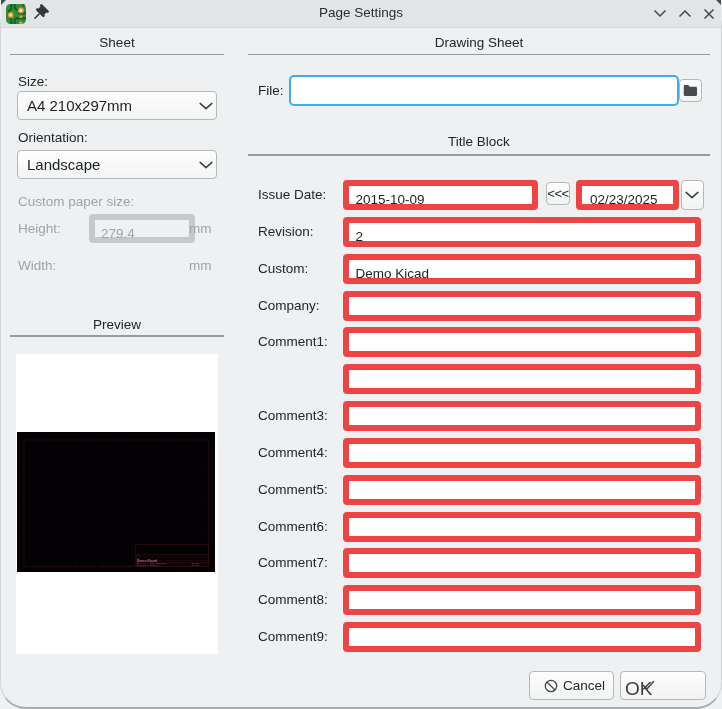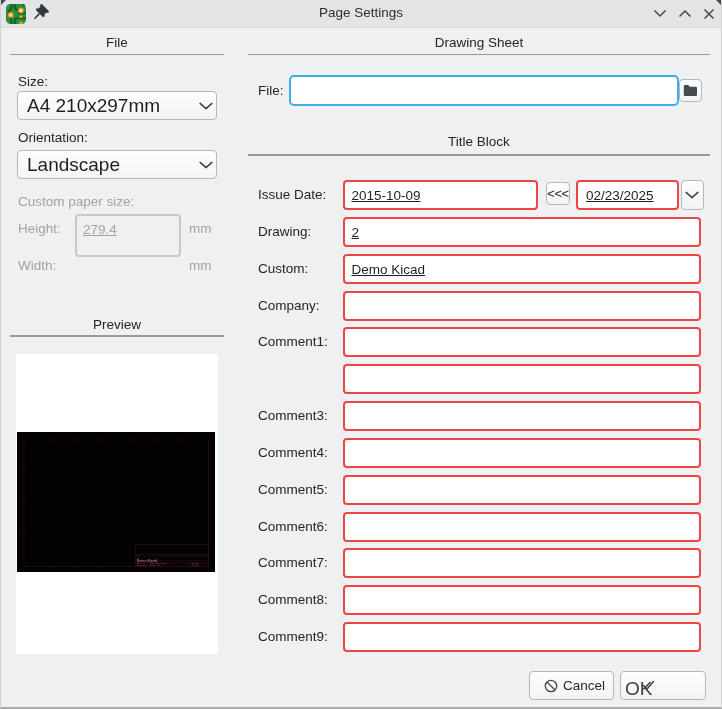--- a/index.html
+++ b/index.html
@@ -1,32 +1,32 @@
 <!DOCTYPE html>
 <html><head><meta charset="utf-8"><style>
 * { margin:0; padding:0; box-sizing:border-box; }
 html,body { width:722px; height:709px; }
 body { font-family:"Liberation Sans", sans-serif; background:#eff0f1; position:relative;
        overflow:hidden; color:#232629; }
 .win { position:absolute; left:0; top:0; width:722px; height:709px;
        border-left:1px solid #d2d3d5; border-right:1px solid #d2d3d5; border-bottom:2px solid #a9abad;
-       background:#eff0f1; }
+       background:#eff0f1;border-radius:26px; }
 .titlebar { position:absolute; left:0; top:0; width:720px; height:28px; background:#e3e4e5;
        border-bottom:1px solid #d9dadb; }
 .title { position:absolute; left:0; top:5px; width:720px; text-align:center; font-size:13.5px;
        color:#2b2e31; }
 .hdr { position:absolute; font-size:13.5px; color:#232629; text-align:center; }
 .hline { position:absolute; height:1.5px; background:#97999c; }
 .lbl { position:absolute; font-size:13.5px; color:#232629; line-height:30px; white-space:nowrap; }
 .glbl { color:#a0a4a6; }
-.inp { position:absolute; height:30px; background:#fff; border:2px solid #ef4444; border-radius:4px;
-       font-size:13.5px; line-height:28px; padding-left:6.5px; color:#1d2022; white-space:nowrap;text-decoration:underline; }
+.inp { position:absolute; height:30px; background:#fff; border:6px solid #ef4444; border-radius:4px;
+       font-size:13.5px; line-height:28px; padding-left:6.5px; color:#1d2022; white-space:nowrap; }
 .ginp { background:#eff0f1; border-color:#c6c9cb; color:#a0a4a6; padding-left:6px; }
 .combo { position:absolute; height:29px; background:linear-gradient(#fdfdfd,#f3f4f4);
-       border:1px solid #b4b8ba; border-radius:4px; font-size:19px; line-height:27px;
+       border:1px solid #b4b8ba; border-radius:4px; font-size:15px; line-height:27px;
        padding-left:9px; color:#1d2022; }
 .btn { position:absolute; background:linear-gradient(#fdfdfd,#f2f3f3); border:1px solid #b4b8ba;
        border-radius:4px; font-size:13.5px; color:#232629; text-align:center; }
 </style></head><body>
 <div class="win">
 
 <div class="titlebar"></div>
 <div class="title">Page Settings</div>
 <div style="position:absolute;left:0;top:0;width:0;height:0;border-top:5px solid #4a4c4e;border-right:5px solid transparent"></div>
 <div style="position:absolute;right:0;top:0;width:0;height:0;border-top:5px solid #4a4c4e;border-left:5px solid transparent"></div>
@@ -54,35 +54,35 @@
     </svg>
 <svg style="position:absolute;left:652px;top:9px" width="14" height="9" viewBox="0 0 14 9">
 <path d="M1.5 1.5 L7 7 L12.5 1.5" fill="none" stroke="#43484d" stroke-width="1.5"></path>
     </svg>
 <svg style="position:absolute;left:677px;top:9px" width="14" height="9" viewBox="0 0 14 9">
 <path d="M1.5 7.5 L7 2 L12.5 7.5" fill="none" stroke="#43484d" stroke-width="1.5"></path>
     </svg>
 <svg style="position:absolute;left:702px;top:8px" width="12" height="12" viewBox="0 0 12 12">
 <path d="M1.5 1.5 L10.5 10.5 M10.5 1.5 L1.5 10.5" fill="none" stroke="#43484d" stroke-width="1.5"></path>
     </svg>
-<div class="hdr" style="left:0;top:35px;width:232px">File</div>
+<div class="hdr" style="left:0;top:35px;width:232px">Sheet</div>
 <div class="hline" style="left:9px;top:53.5px;width:214px"></div>
 <div class="lbl" style="left:17px;top:67px">Size:</div>
 <div class="combo" style="left:16px;top:91px;width:200px">A4 210x297mm</div>
 <svg style="position:absolute;left:198px;top:102px" width="14" height="8" viewBox="0 0 15 8">
       <path d="M1.2 1.2 L7.5 6.8 L13.8 1.2" fill="none" stroke="#3c4145" stroke-width="1.6" stroke-linecap="round" stroke-linejoin="round"></path>
     </svg>
 <div class="lbl" style="left:17px;top:123px">Orientation:</div>
 <div class="combo" style="left:16px;top:150px;width:200px">Landscape</div>
 <svg style="position:absolute;left:198px;top:161px" width="14" height="8" viewBox="0 0 15 8">
       <path d="M1.2 1.2 L7.5 6.8 L13.8 1.2" fill="none" stroke="#3c4145" stroke-width="1.6" stroke-linecap="round" stroke-linejoin="round"></path>
     </svg>
 <div class="lbl glbl" style="left:17px;top:187px">Custom paper size:</div>
 <div class="lbl glbl" style="left:17px;top:214px">Height:</div>
-<div class="inp ginp" style="left:74px;top:214px;width:106px;height:43px;line-height:27px">279.4</div>
+<div class="inp ginp" style="left:88px;top:214px;width:106px;height:29px;line-height:27px">279.4</div>
 <div class="lbl glbl" style="left:188px;top:214px">mm</div>
 <div class="lbl glbl" style="left:17px;top:251px">Width:</div>
 <div class="lbl glbl" style="left:188px;top:251px">mm</div>
 <div class="hdr" style="left:0;top:317px;width:232px">Preview</div>
 <div class="hline" style="left:9px;top:335px;width:214px"></div>
 <div style="position:absolute;left:15px;top:354px;width:202px;height:300px;background:#fff"></div>
 <svg style="position:absolute;left:16px;top:432px" width="198" height="140" viewBox="0 0 198 140">
       <rect x="0" y="0" width="198" height="140" fill="#030103"></rect>
       <rect x="7" y="8" width="184.5" height="126.5" fill="none" stroke="#38101a" stroke-width="0.55"></rect>
       <line x1="33.4" y1="6.6" x2="33.4" y2="9.4" stroke="#38101a" stroke-width="0.55"></line>
@@ -130,21 +130,21 @@
 <div class="hdr" style="left:247px;top:134px;width:462px">Title Block</div>
 <div class="hline" style="left:247px;top:154px;width:462px"></div>
 <div class="lbl" style="left:257px;top:180px">Issue Date:</div>
 <div class="inp" style="left:342px;top:180px;width:195px">2015-10-09</div>
 <div class="btn" style="left:545px;top:182px;width:24px;height:23px;line-height:21px;font-size:13px;letter-spacing:-0.5px">&lt;&lt;&lt;</div>
 <div class="inp" style="left:575px;top:180px;width:103px;padding-left:8px">02/23/2025</div>
 <div class="btn" style="left:680px;top:180px;width:23px;height:30px"></div>
 <svg style="position:absolute;left:684px;top:191.0px" width="14" height="8" viewBox="0 0 15 8">
       <path d="M1.2 1.2 L7.5 6.8 L13.8 1.2" fill="none" stroke="#3c4145" stroke-width="1.6" stroke-linecap="round" stroke-linejoin="round"></path>
     </svg>
-<div class="lbl" style="left:257px;top:217px">Drawing:</div>
+<div class="lbl" style="left:257px;top:217px">Revision:</div>
 <div class="inp" style="left:342px;top:217px;width:358px">2</div>
 <div class="lbl" style="left:257px;top:254px">Custom:</div>
 <div class="inp" style="left:342px;top:254px;width:358px">Demo Kicad</div>
 <div class="lbl" style="left:257px;top:291px">Company:</div>
 <div class="inp" style="left:342px;top:291px;width:358px"></div>
 <div class="lbl" style="left:257px;top:327px">Comment1:</div>
 <div class="inp" style="left:342px;top:327px;width:358px"></div>
 <div class="inp" style="left:342px;top:364px;width:358px"></div>
 <div class="lbl" style="left:257px;top:401px">Comment3:</div>
 <div class="inp" style="left:342px;top:401px;width:358px"></div>

